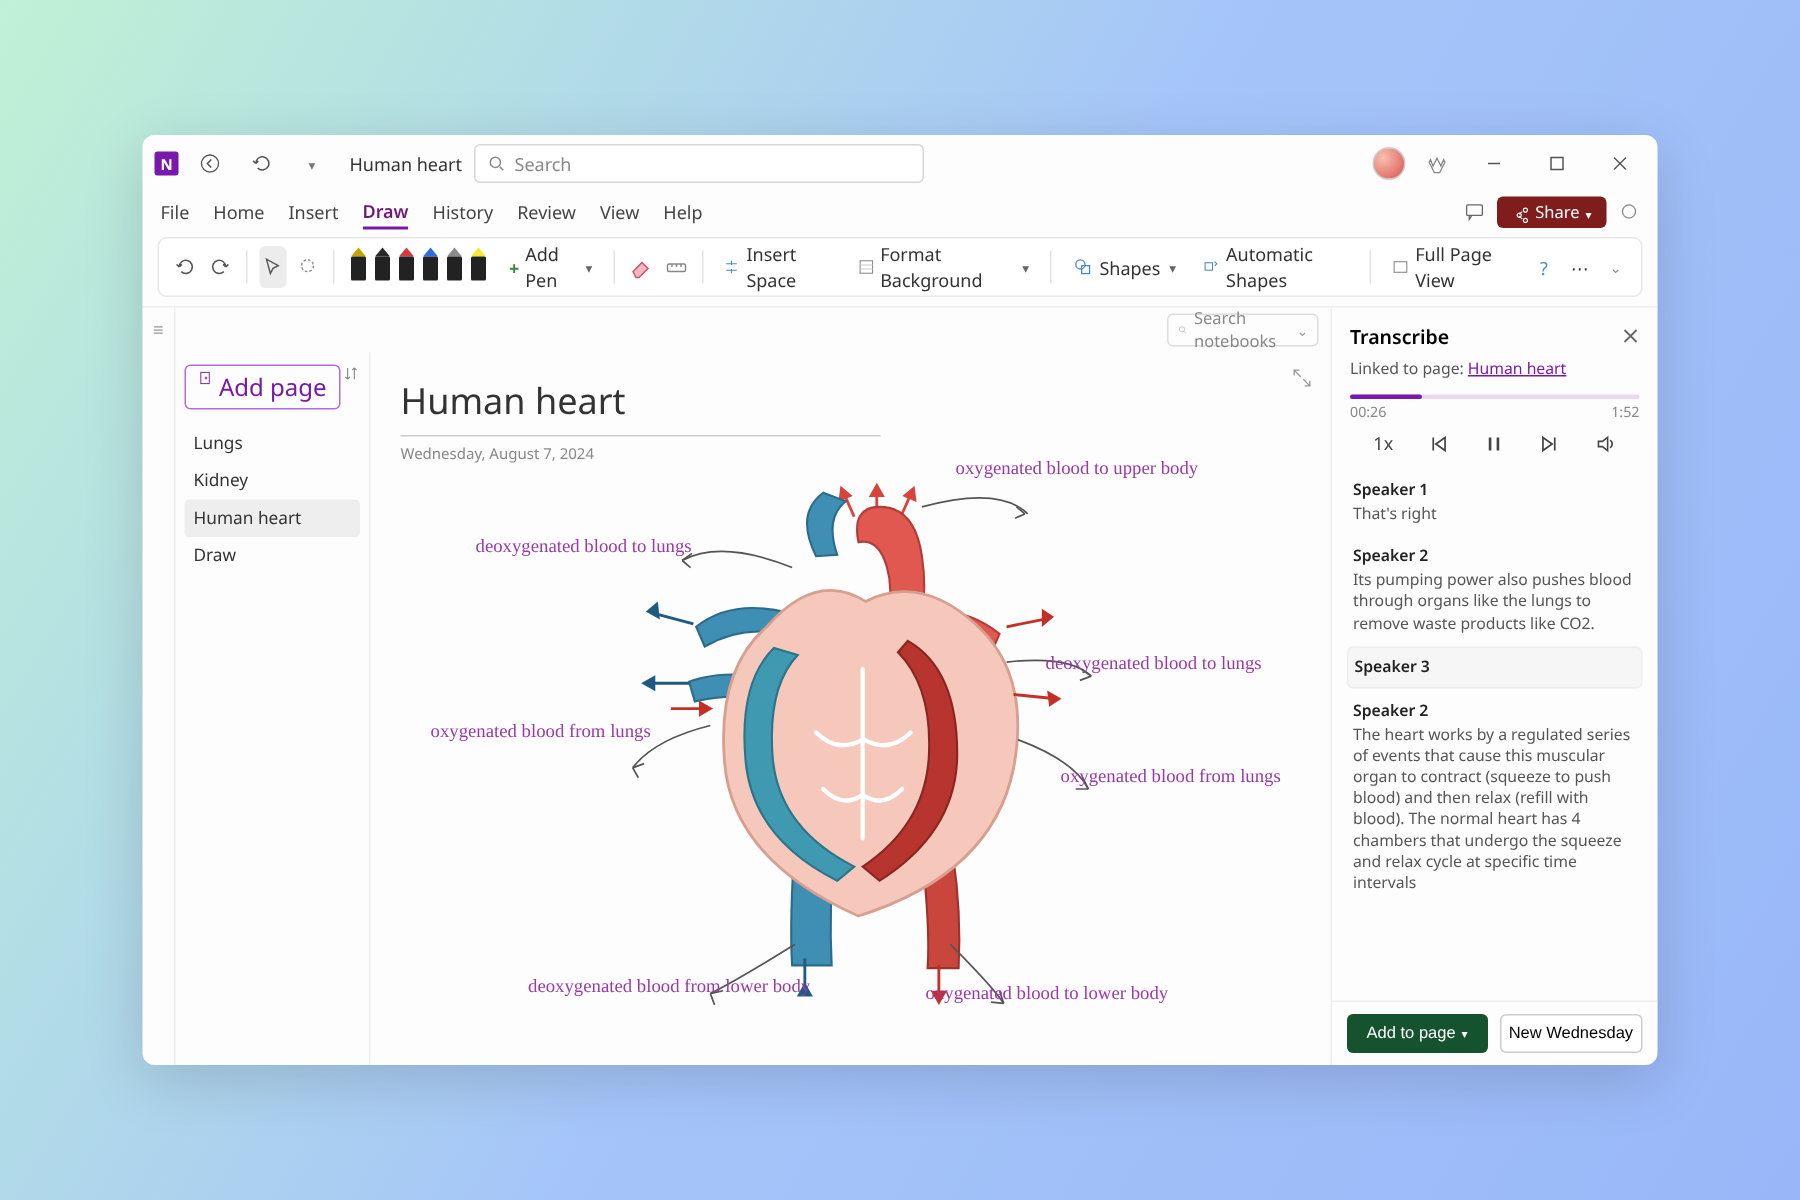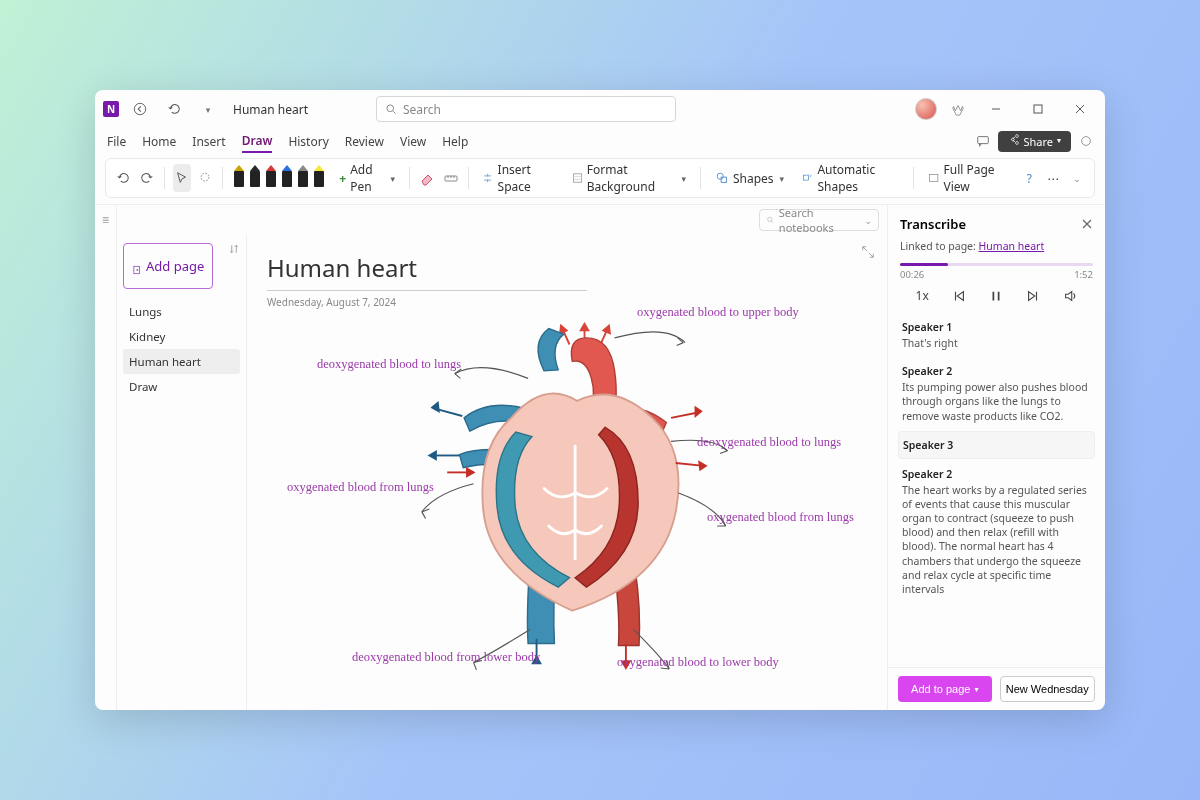--- a/index.html
+++ b/index.html
@@ -11,47 +11,47 @@
 }
 .window {
   width: 1010px; height: 620px; background: #fdfdfd;
   border-radius: 8px; box-shadow: 0 10px 40px rgba(0,0,0,.15);
   display: flex; flex-direction: column; overflow: hidden; font-size: 12px;
 }
 .titlebar { display: flex; align-items: center; height: 38px; padding: 0 8px; gap: 8px; }
 .titlebar .appicon { width: 16px; height: 16px; background: #7719aa; border-radius: 2px; display:flex; align-items:center; justify-content:center; color:#fff; font-size:10px; font-weight:bold;}
 .titlebar .tb-btn { width: 26px; height:26px; display:flex; align-items:center; justify-content:center; color:#444; border-radius:4px; cursor:pointer;}
 .titlebar .doc-title { font-size: 12px; color:#333; margin-left:4px;}
-.titlebar .searchbox { flex:0 0 300px; margin-left: 60px; height: 26px; background:#fff; border:1px solid #d6d6d6; border-radius:4px; display:flex; align-items:center; padding:0 8px; color:#888; gap:6px;}
+.titlebar .searchbox { flex:0 0 300px; height: 26px; background:#fff; border:1px solid #d6d6d6; border-radius:4px; display:flex; align-items:center; padding:0 8px; color:#888; gap:6px;}
 .titlebar .spacer { flex:1; }
 .titlebar .avatar { width:22px; height:22px; border-radius:50%; background: radial-gradient(circle at 30% 30%, #f7c1b0, #d9534f); border:1px solid #ccc;}
 .titlebar .winctl { width:34px; height:30px; display:flex; align-items:center; justify-content:center; color:#555;}
 .menubar { display:flex; align-items:center; padding: 0 12px; height: 26px; gap: 16px; color:#444; font-size:12px;}
 .menubar .tab { padding: 2px 0; cursor:pointer; }
 .menubar .tab.active { color:#701a75; border-bottom:2px solid #7719aa; font-weight:600;}
 .menubar .right { margin-left:auto; display:flex; align-items:center; gap:8px;}
-.share-btn { background:#404040; color:#fff; padding: 3px 10px; border-radius:4px; font-size:11px; display:flex; align-items:flex-start; gap:4px; cursor:pointer;}
+.share-btn { background:#7f1d1d; color:#fff; padding: 3px 10px; border-radius:4px; font-size:11px; display:flex; align-items:flex-end; gap:4px; cursor:pointer;}
 .ribbon { margin: 4px 10px 6px; padding: 4px 8px; background:#fff; border:1px solid #e8e8e8; border-radius:6px; display:flex; align-items:center; gap:6px; height:40px; font-size:12px; color:#333;}
 .ribbon .sep { width:1px; height:22px; background:#e3e3e3; margin:0 2px;}
 .ribbon .ic { width:22px; height:28px; display:flex; align-items:center; justify-content:center; border-radius:4px; cursor:pointer;}
 .ribbon .ic.sel { background:#ececec;}
 .pen { width:14px; height:26px; display:flex; flex-direction:column; align-items:center; cursor:pointer; margin:0 1px;}
 .pen .tip { width:0; height:0; border-left:5px solid transparent; border-right:5px solid transparent; }
 .pen .body { width:10px; height:16px; background:#222; border-radius:1px;}
 .ribbon .lbl-btn { display:flex; align-items:center; gap:4px; padding: 3px 6px; border-radius:4px; cursor:pointer;}
 .ribbon .chev { font-size:9px; color:#666; margin-left:2px;}
 .ribbon .plus { color:#3a8a3a; font-weight:bold;}
 .content { flex:1; display:flex; min-height:0; border-top:1px solid #eee;}
 .handle { width:22px; border-right:1px solid #eee; display:flex; align-items:flex-start; justify-content:center; padding-top:6px; color:#999;}
 .workarea { flex:1; display:flex; flex-direction:column; min-width:0;}
 .searchrow { display:flex; justify-content:flex-end; padding:4px 8px;}
-.nb-search { width:120px; height:22px; border:1px solid #ddd; border-radius:4px; font-size:11px; display:flex; align-items:center; padding:0 6px; color:#888; gap:4px;}
+.nb-search { width:101px; height:22px; border:1px solid #ddd; border-radius:4px; font-size:11px; display:flex; align-items:center; padding:0 6px; color:#888; gap:4px;}
 .main { flex:1; display:flex; min-height:0;}
 .pagelist { width:130px; border-right:1px solid #eee; padding:8px 6px; font-size:11.5px;}
-.addpage { border:1px solid #b36dd5; color:#7719aa; border-radius:4px; padding:13px 8px; font-size:13px; display:inline-flex; align-items:flex-end; gap:4px; cursor:pointer;}
+.addpage { border:1px solid #b36dd5; color:#7719aa; border-radius:4px; padding:3px 8px; font-size:16px; display:inline-flex; align-items:flex-start; gap:4px; cursor:pointer;}
 .pagelist .sort { float:right; color:#888; cursor:pointer;}
 .pagelist ul { list-style:none; margin-top:10px;}
 .pagelist li { padding:5px 6px; border-radius:3px; cursor:pointer; color:#333;}
 .pagelist li.active { background:#eee;}
 .canvas { flex:1; position:relative; padding: 16px 20px; overflow:hidden;}
 .canvas .expand { position:absolute; top:10px; right:12px; color:#888; cursor:pointer;}
 .canvas h1 { font-size:24px; font-weight:400; color:#333;}
 .canvas .stroke { width:320px; height:1px; background:#ccc; margin:6px 0 4px;}
 .canvas .date { font-size:10px; color:#888;}
 .diagram { position:absolute; top:70px; left:30px; right:10px; bottom:10px;}
@@ -67,21 +67,21 @@
 .tx-prog .fill { position:absolute; left:0; top:0; bottom:0; width:25%; background:#7719aa; border-radius:2px;}
 .tx-time { display:flex; justify-content:space-between; padding:0 12px; font-size:9.5px; color:#888;}
 .tx-ctrls { display:flex; justify-content:space-around; align-items:center; padding:6px 16px 10px; color:#444;}
 .tx-ctrls > * { cursor:pointer; font-size:12px;}
 .tx-body { flex:1; overflow:auto; padding: 0 10px;}
 .seg { padding:6px 4px; border-radius:4px; margin-bottom:2px;}
 .seg.hl { background:#f6f6f6; border:1px solid #eee;}
 .seg .spk { font-weight:600; color:#222; font-size:10.5px;}
 .seg .txt { font-size:10.5px; color:#555; line-height:1.35; margin-top:2px;}
 .tx-foot { display:flex; gap:8px; padding:8px 10px; border-top:1px solid #eee;}
-.btn-primary { flex:1; background:#d946ef; color:#fff; border:none; border-radius:4px; padding:6px 4px; font-size:11px; cursor:pointer; display:flex; align-items:center; justify-content:center; gap:4px;}
+.btn-primary { flex:1; background:#14532d; color:#fff; border:none; border-radius:4px; padding:6px 4px; font-size:11px; cursor:pointer; display:flex; align-items:center; justify-content:center; gap:4px;}
 .btn-secondary { flex:1; background:#fff; border:1px solid #ccc; border-radius:4px; padding:6px 4px; font-size:11px; cursor:pointer;}
 svg { display:block; }
 </style>
 </head>
 <body>
 
 <div class="window">
 
   <div class="titlebar">
     <div class="appicon">N</div>

